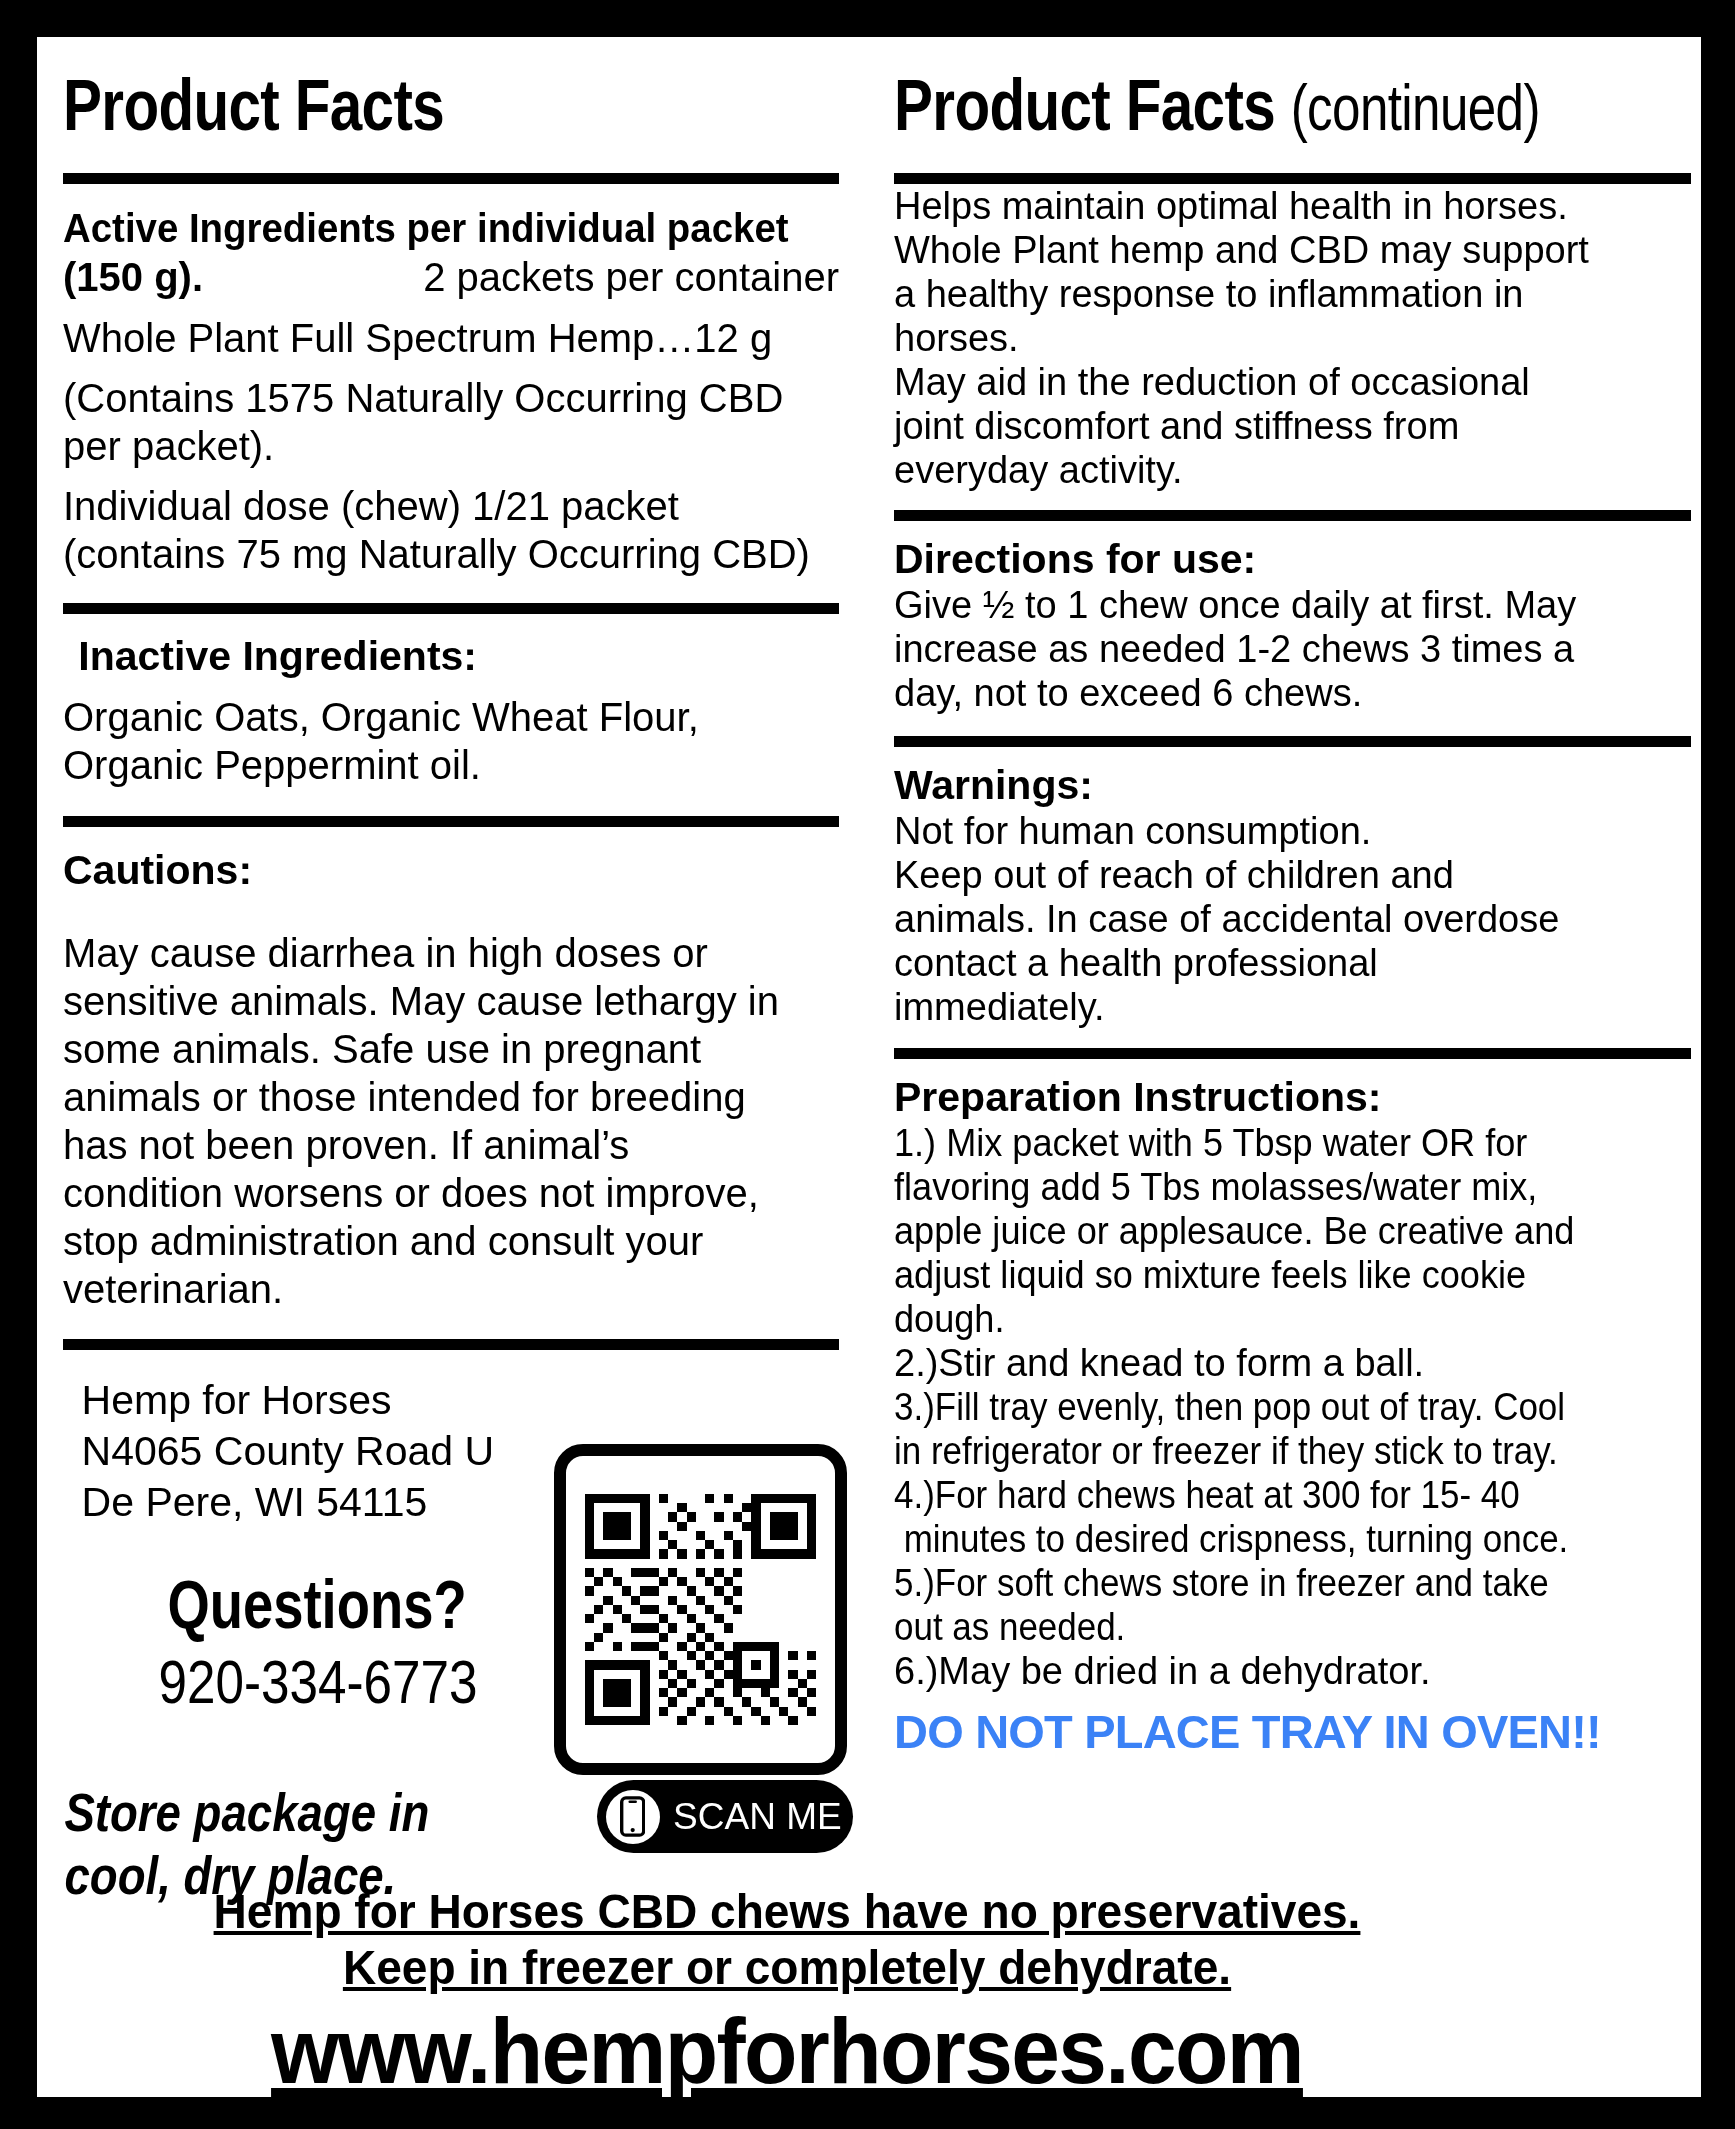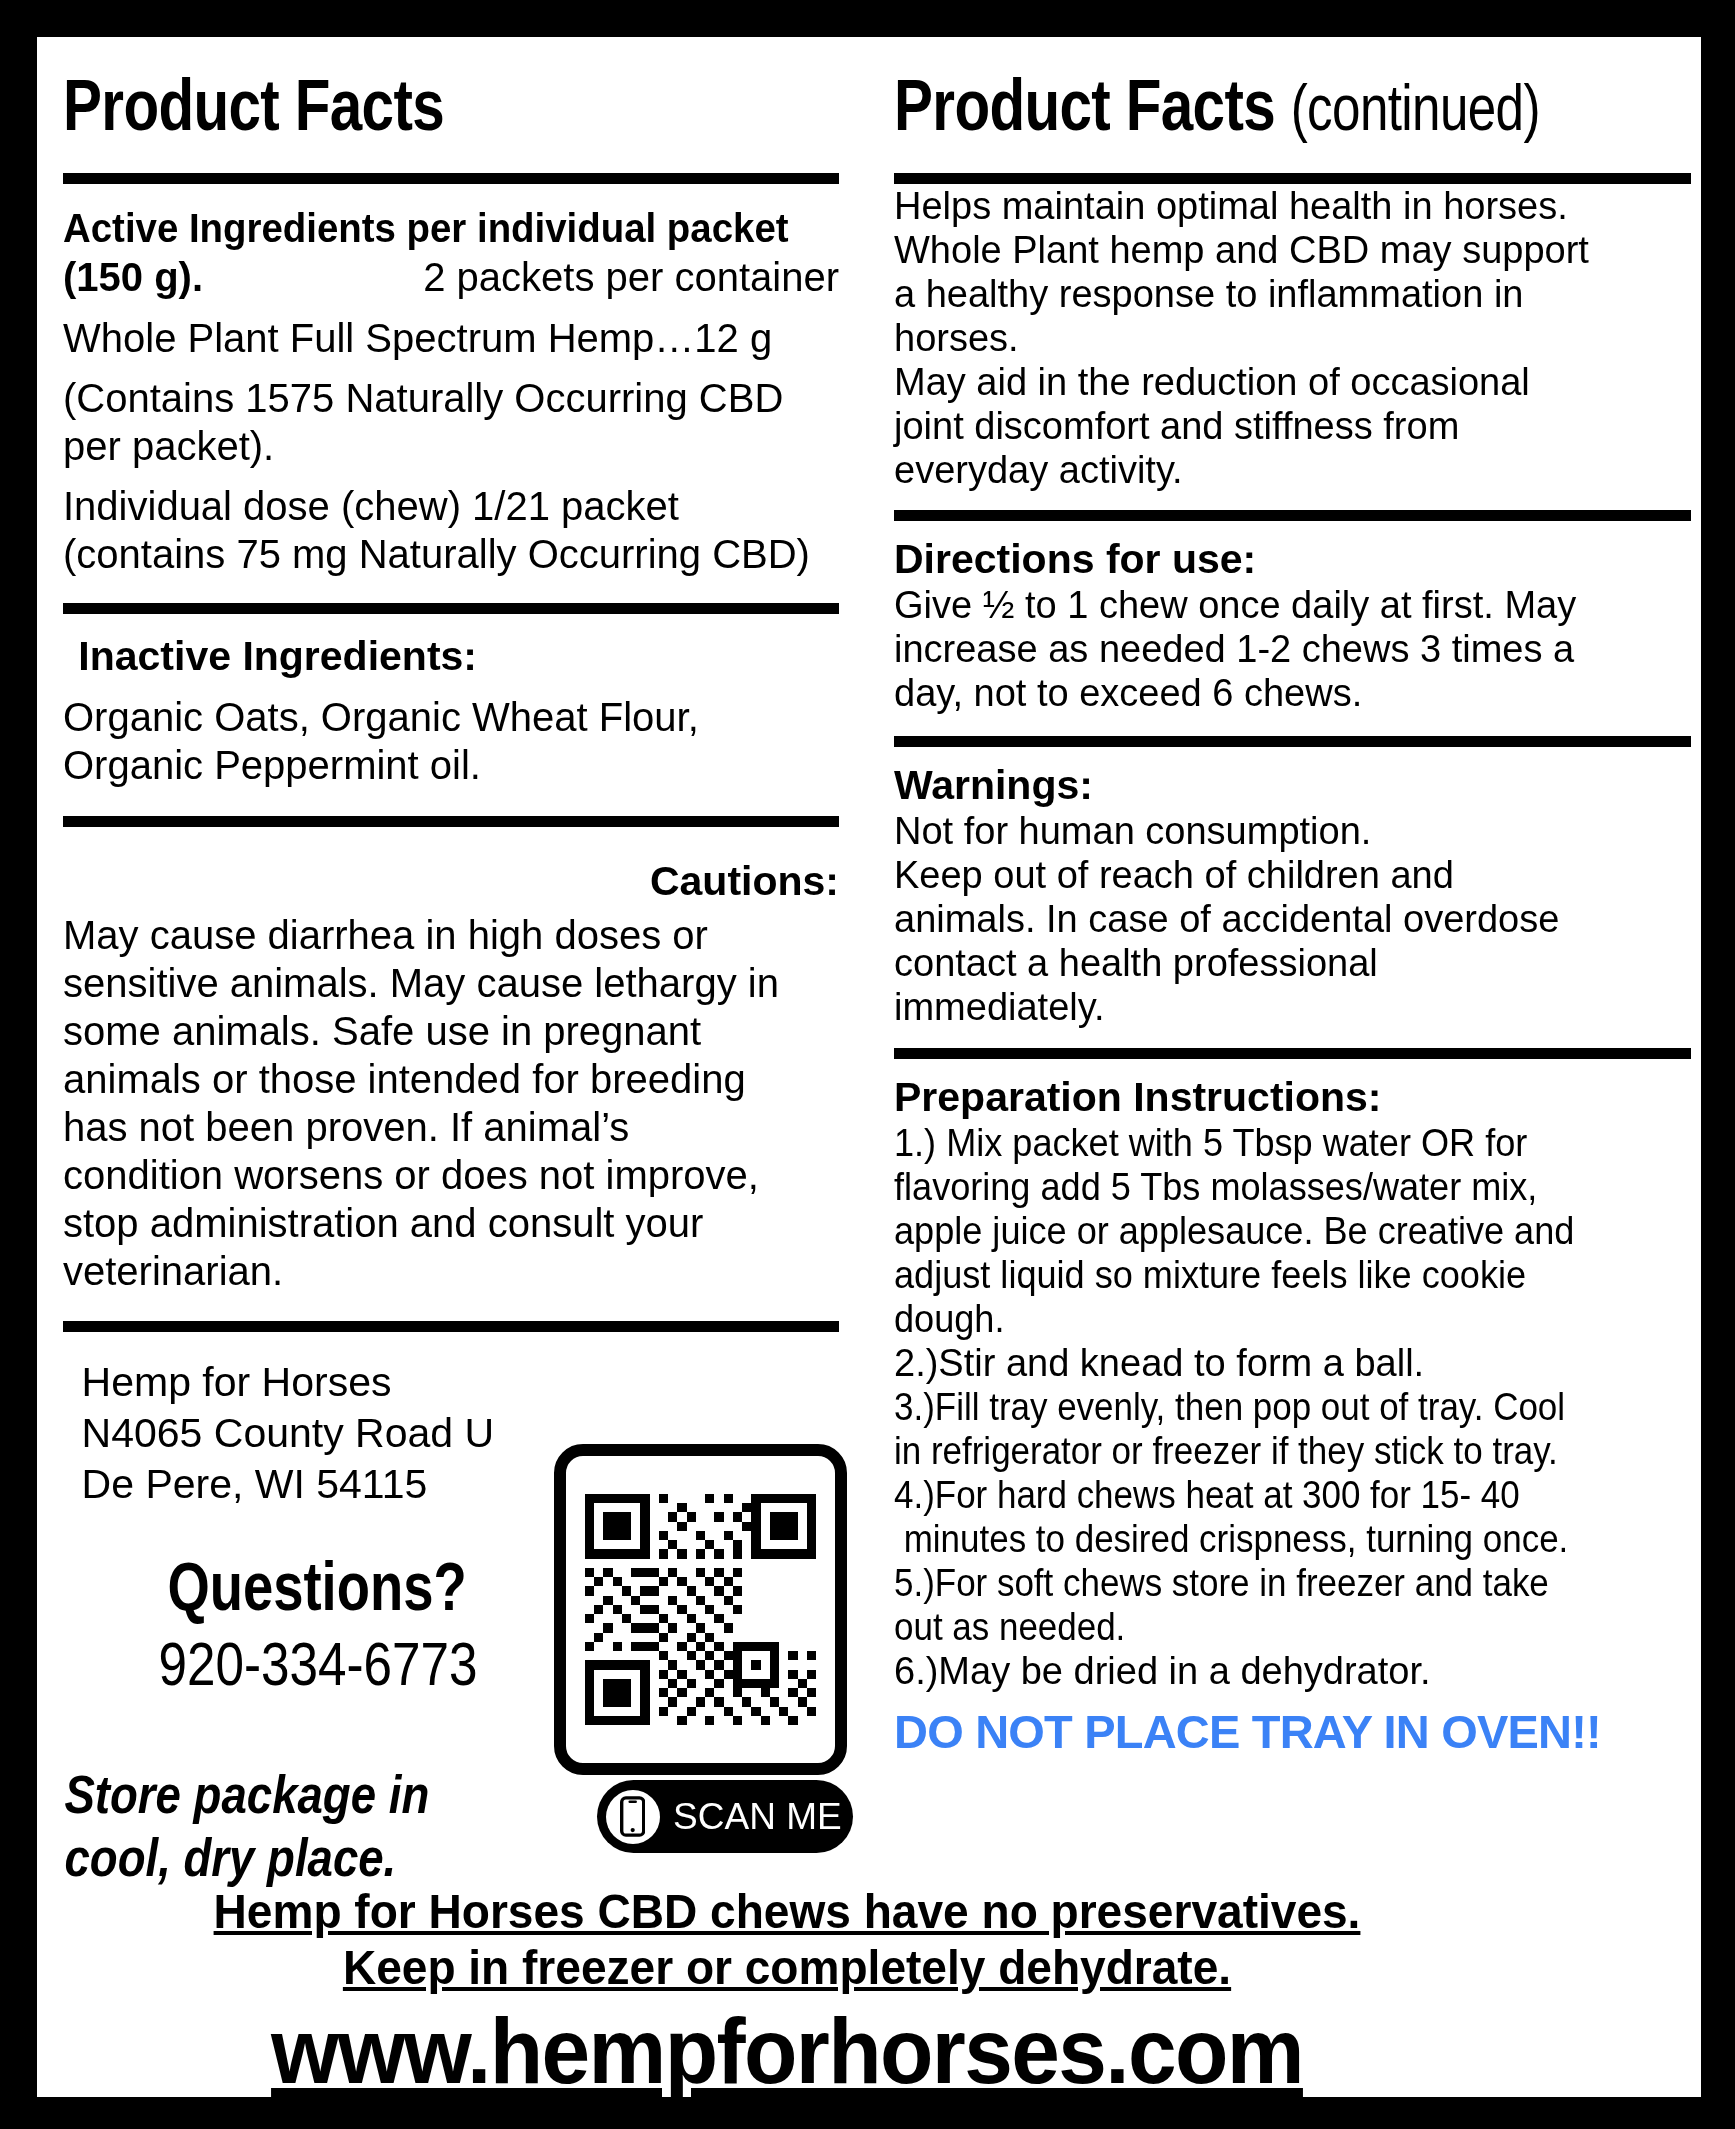--- a/index.html
+++ b/index.html
@@ -83,22 +83,22 @@
         <p class="p-gap">Individual dose (chew) 1/21 packet
 (contains 75 mg Naturally Occurring CBD)</p>
       </div>
 
       <div class="rule" style="margin-top:25.4px;"></div>
       <div class="heading indent" style="margin-top:18.6px;">Inactive Ingredients:</div>
       <p style="margin-top:13.6px;">Organic Oats, Organic Wheat Flour,
 Organic Peppermint oil.</p>
 
       <div class="rule" style="margin-top:27px;"></div>
-      <div class="heading" style="margin-top:31px;text-align:right;">Cautions:</div>
-      <p style="margin-top:6px;">May cause diarrhea in high doses or
+      <div class="heading" style="margin-top:20px;">Cautions:</div>
+      <p style="margin-top:35px;">May cause diarrhea in high doses or
 sensitive animals. May cause lethargy in
 some animals. Safe use in pregnant
 animals or those intended for breeding
 has not been proven. If animal’s
 condition worsens or does not improve,
 stop administration and consult your
 veterinarian.</p>
 
       <div class="rule" style="margin-top:25.4px;"></div>
 

